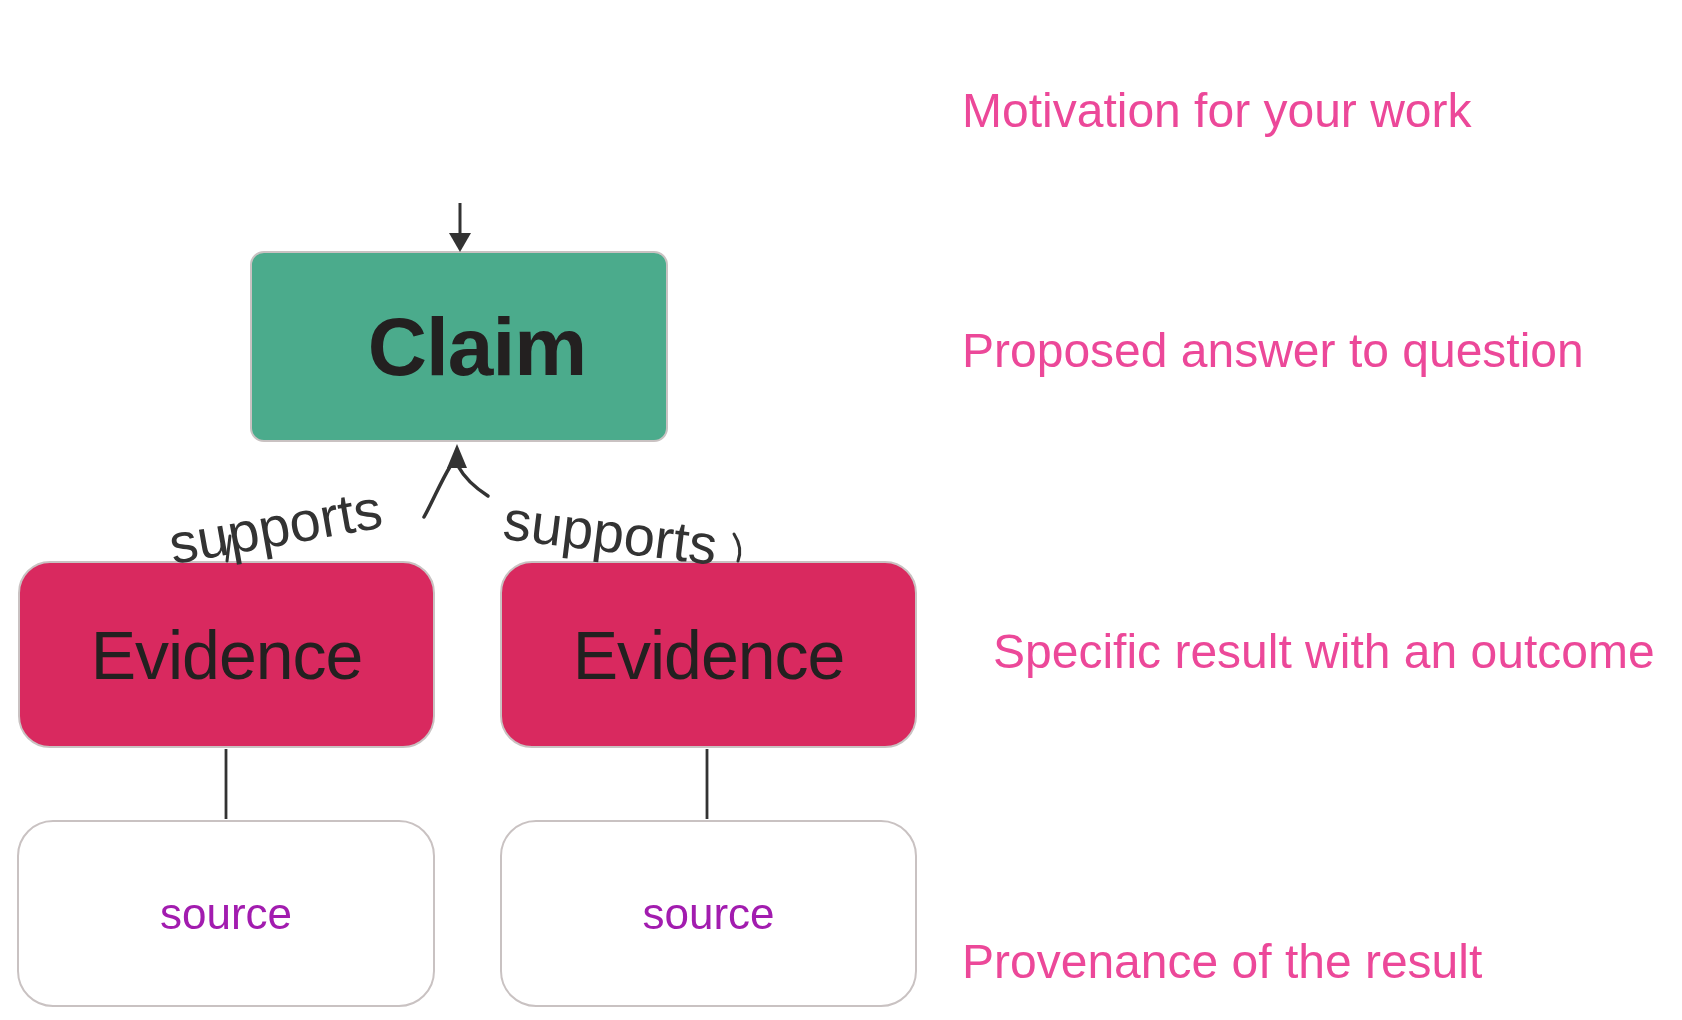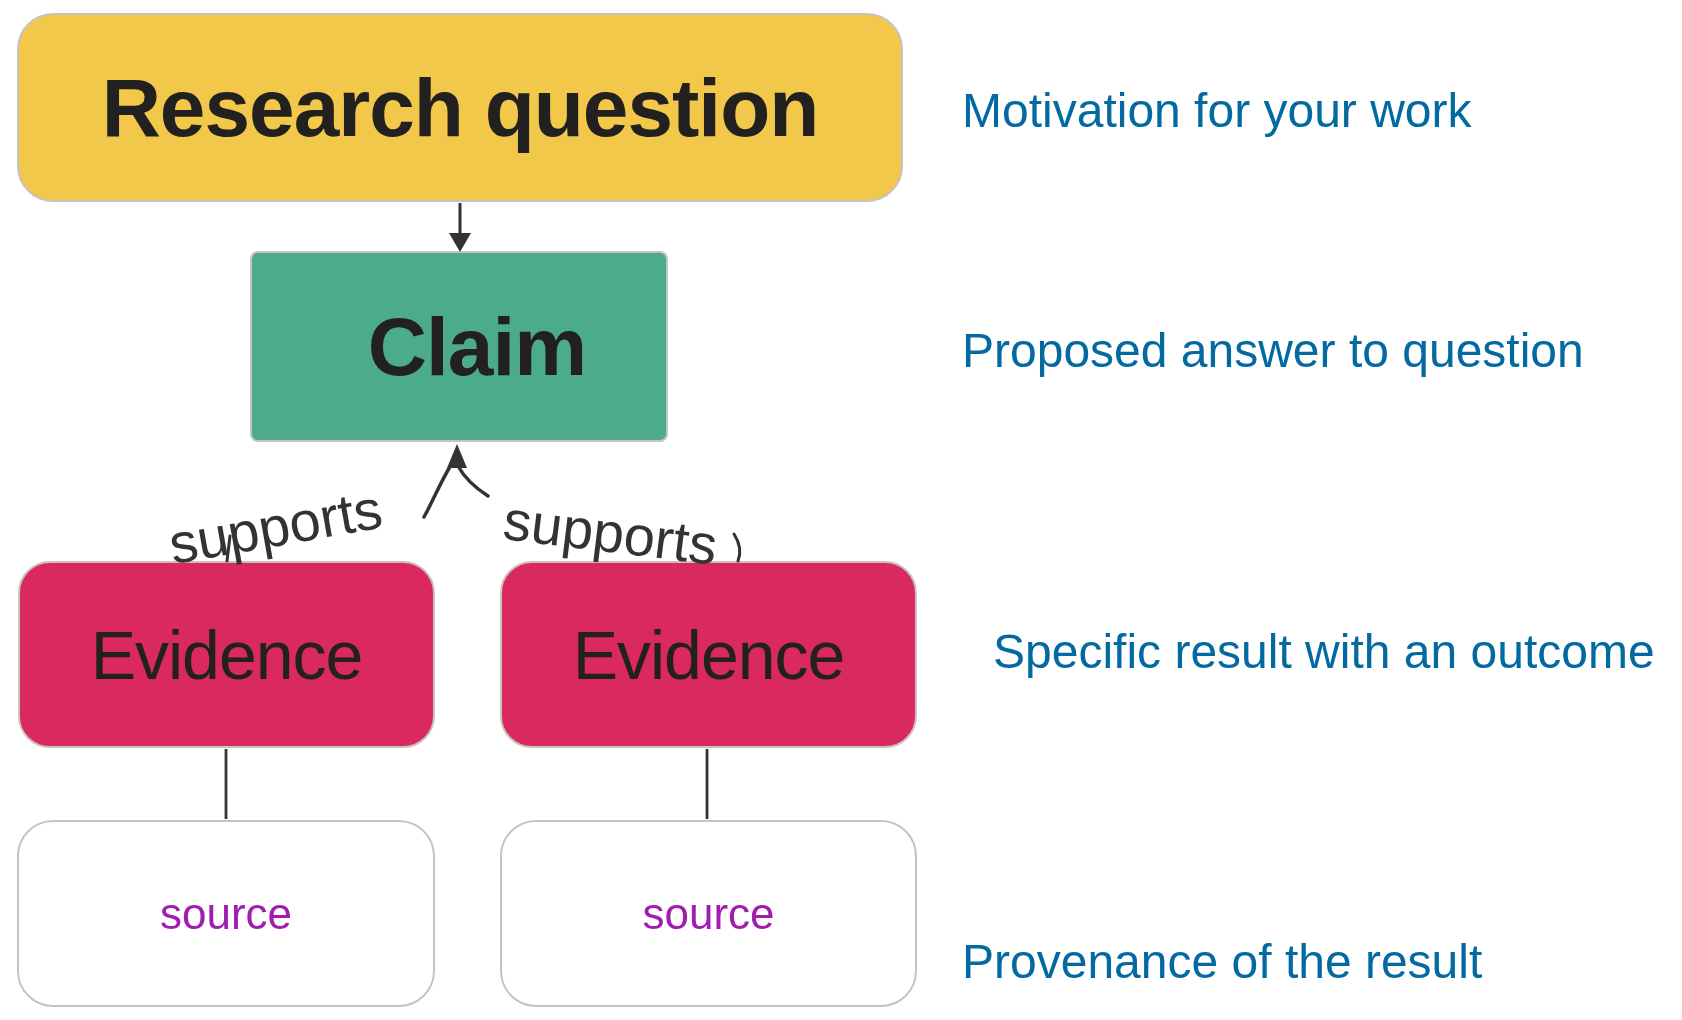--- a/index.html
+++ b/index.html
@@ -14,53 +14,50 @@
     position:absolute;
     display:flex;align-items:center;justify-content:center;
     border:2.5px solid #c9c2c2;
     box-sizing:border-box;
     color:#232020;
   }
   .node-big{font-size:82px;font-weight:700;letter-spacing:-1px;}
   .node-mid{font-size:68px;font-weight:400;letter-spacing:-1px;}
   .node-plain{font-size:44px;font-weight:400;color:#a21caf;}
   #rq   {left:17px; top:13px;  width:886px;height:189px;border-radius:36px;}
-  #claim{left:250px;top:251px; width:418px;height:191px;border-radius:8px;padding-left:36px;}
+  #claim{left:250px;top:251px; width:418px;height:191px;border-radius:14px;padding-left:36px;}
   #ev1  {left:18px; top:561px; width:417px;height:187px;border-radius:32px;}
   #ev2  {left:500px;top:561px; width:417px;height:187px;border-radius:32px;}
   #src1 {left:17px; top:820px; width:418px;height:187px;border-radius:36px;background:#ffffff;}
   #src2 {left:500px;top:820px; width:417px;height:187px;border-radius:36px;background:#ffffff;}
   .edge-label{
     position:absolute;
     font-size:56px;color:#333333;
     white-space:nowrap;
     transform-origin:center center;
   }
   #sup-left {left:168px;top:494px;transform:rotate(-10deg);}
   #sup-right{left:503px;top:500px;transform:rotate(7deg);}
   .annotation{
     position:absolute;left:962px;
-    font-size:48px;color:#0369a1;
+    font-size:48px;color:#ec4899;
     white-space:nowrap;
     transform:translateY(-50%);
   }
   #note-rq  {top:110px;}
   #note-cl  {top:350px;}
   #note-ev  {top:651px;margin-left:31px;}
   #note-src {top:925px;margin-top:36px;}
   svg.overlay{position:absolute;left:0;top:0;pointer-events:none;}
 </style>
 </head>
 <body>
 
 <div class="canvas">
 
-  <div class="node node-big" id="rq" style="background-color: rgb(242, 200, 75);">
-    <span>Research question</span>
-  </div>
 
   <div class="node node-big" id="claim" style="background-color: rgb(75, 171, 140);">
     <span>Claim</span>
   </div>
 
   <div class="node node-mid" id="ev1" style="background-color: rgb(217, 41, 95);">
     <span>Evidence</span>
   </div>
 
   <div class="node node-mid" id="ev2" style="background-color: rgb(217, 41, 95);">

